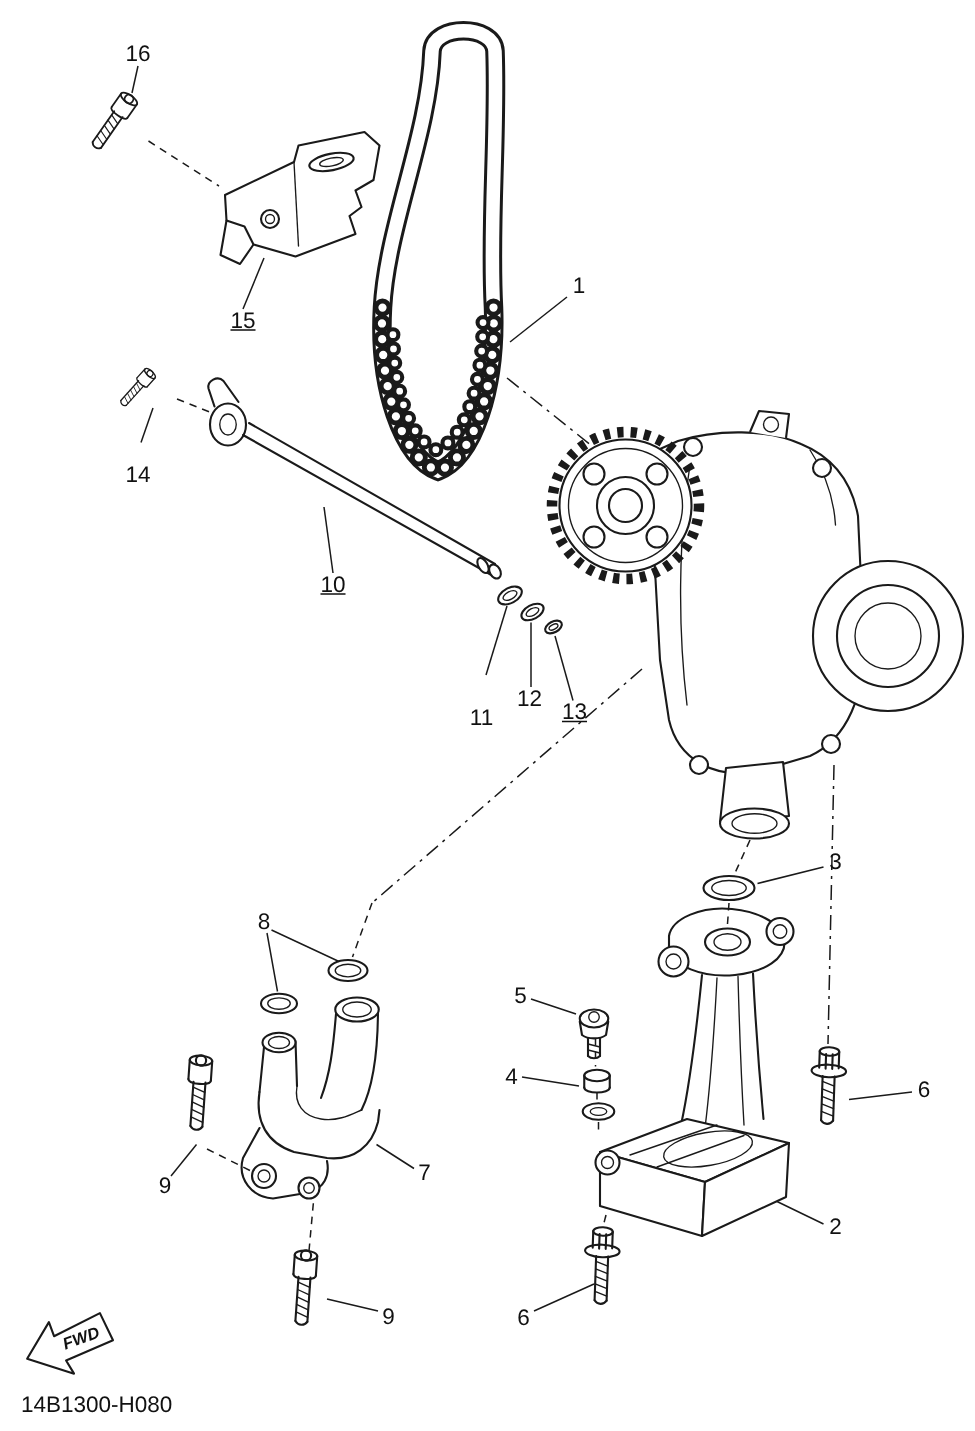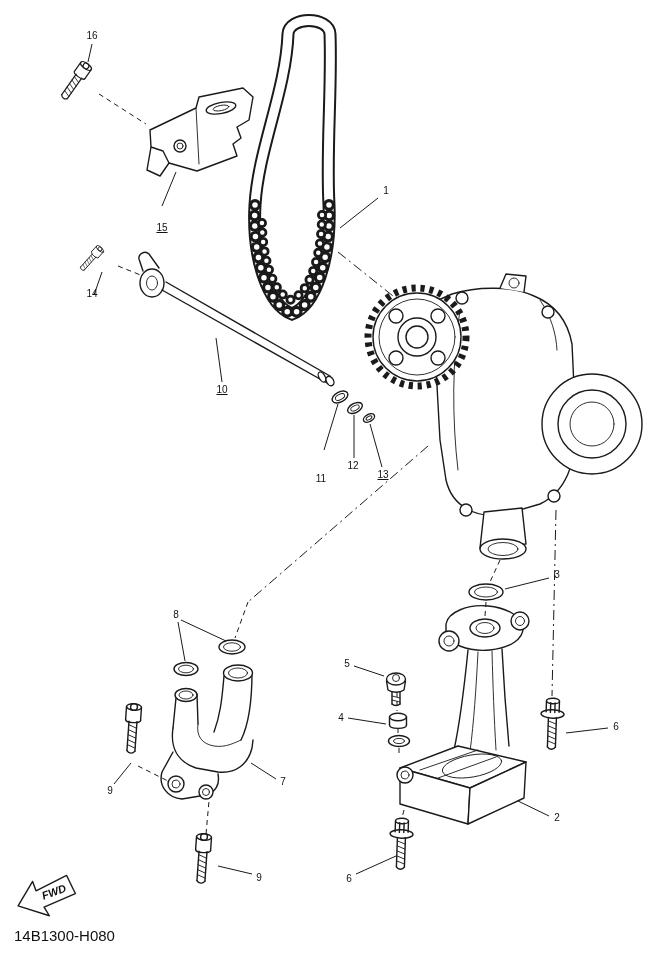--- a/index.html
+++ b/index.html
@@ -16,21 +16,21 @@
   .dashdot{fill:none;stroke:#1a1a1a;stroke-width:1;stroke-dasharray:10 4 2 4;}
   .tube-outer{fill:none;stroke:#1a1a1a;stroke-width:13;}
   .tube-inner{fill:none;stroke:#ffffff;stroke-width:9;}
   .links-b{fill:none;stroke:#1a1a1a;stroke-width:12;stroke-dasharray:0 10.5;stroke-linecap:round;}
   .links-w{fill:none;stroke:#ffffff;stroke-width:5.5;stroke-dasharray:0 10.5;stroke-linecap:round;}
   .links-b2{fill:none;stroke:#1a1a1a;stroke-width:10;stroke-dasharray:0 9.5;stroke-linecap:round;}
   .links-w2{fill:none;stroke:#ffffff;stroke-width:4.5;stroke-dasharray:0 9.5;stroke-linecap:round;}
   .teeth{fill:none;stroke:#1a1a1a;stroke-width:7;stroke-dasharray:4.2 4.8;}
   .callout{
     position:absolute;transform:translate(-50%,-50%);
-    font-size:10px;color:#111;line-height:1;user-select:none;
+    font-size:15px;color:#111;line-height:1;user-select:none;
   }
   .code-text{font-size:15px;fill:#111;font-family:"Liberation Sans",sans-serif;}
   .fwd-text{font-size:11px;font-style:italic;font-weight:bold;fill:#111;font-family:"Liberation Sans",sans-serif;}
 </style>
 </head>
 <body>
 
 <div class="stage">
 
   <svg width="650" height="954" viewBox="0 0 650 954">
@@ -257,23 +257,23 @@
     <g transform="rotate(-20 45 895)">
       <path class="ln" d="M 16 896 L 38 878 L 38 888 L 72 884 L 74 904 L 40 906 L 42 916 Z"></path>
       <text class="fwd-text" x="42" y="899">FWD</text>
     </g>
 
     <text class="code-text" x="14" y="941">14B1300-H080</text>
   </svg>
 
   <div>
       <span class="callout" style="left: 92px; top: 36px;">16</span>
-      <span class="callout" style="left: 162px; top: 228px; text-decoration: underline;">15</span>
+      <span class="callout" style="left: 162px; top: 214px; text-decoration: underline;">15</span>
       <span class="callout" style="left: 386px; top: 191px;">1</span>
-      <span class="callout" style="left: 92px; top: 294px; text-align: right;">14</span>
+      <span class="callout" style="left: 92px; top: 317px; text-align: right;">14</span>
       <span class="callout" style="left: 222px; top: 390px; text-decoration: underline;">10</span>
       <span class="callout" style="left: 321px; top: 457px; margin-top: 22px;">11</span>
       <span class="callout" style="left: 353px; top: 466px;">12</span>
       <span class="callout" style="left: 383px; top: 475px; text-decoration: underline;">13</span>
       <span class="callout" style="left: 557px; top: 575px;">3</span>
       <span class="callout" style="left: 347px; top: 664px;">5</span>
       <span class="callout" style="left: 341px; top: 718px;">4</span>
       <span class="callout" style="left: 616px; top: 727px;">6</span>
       <span class="callout" style="left: 557px; top: 818px;">2</span>
       <span class="callout" style="left: 283px; top: 782px;">7</span>

